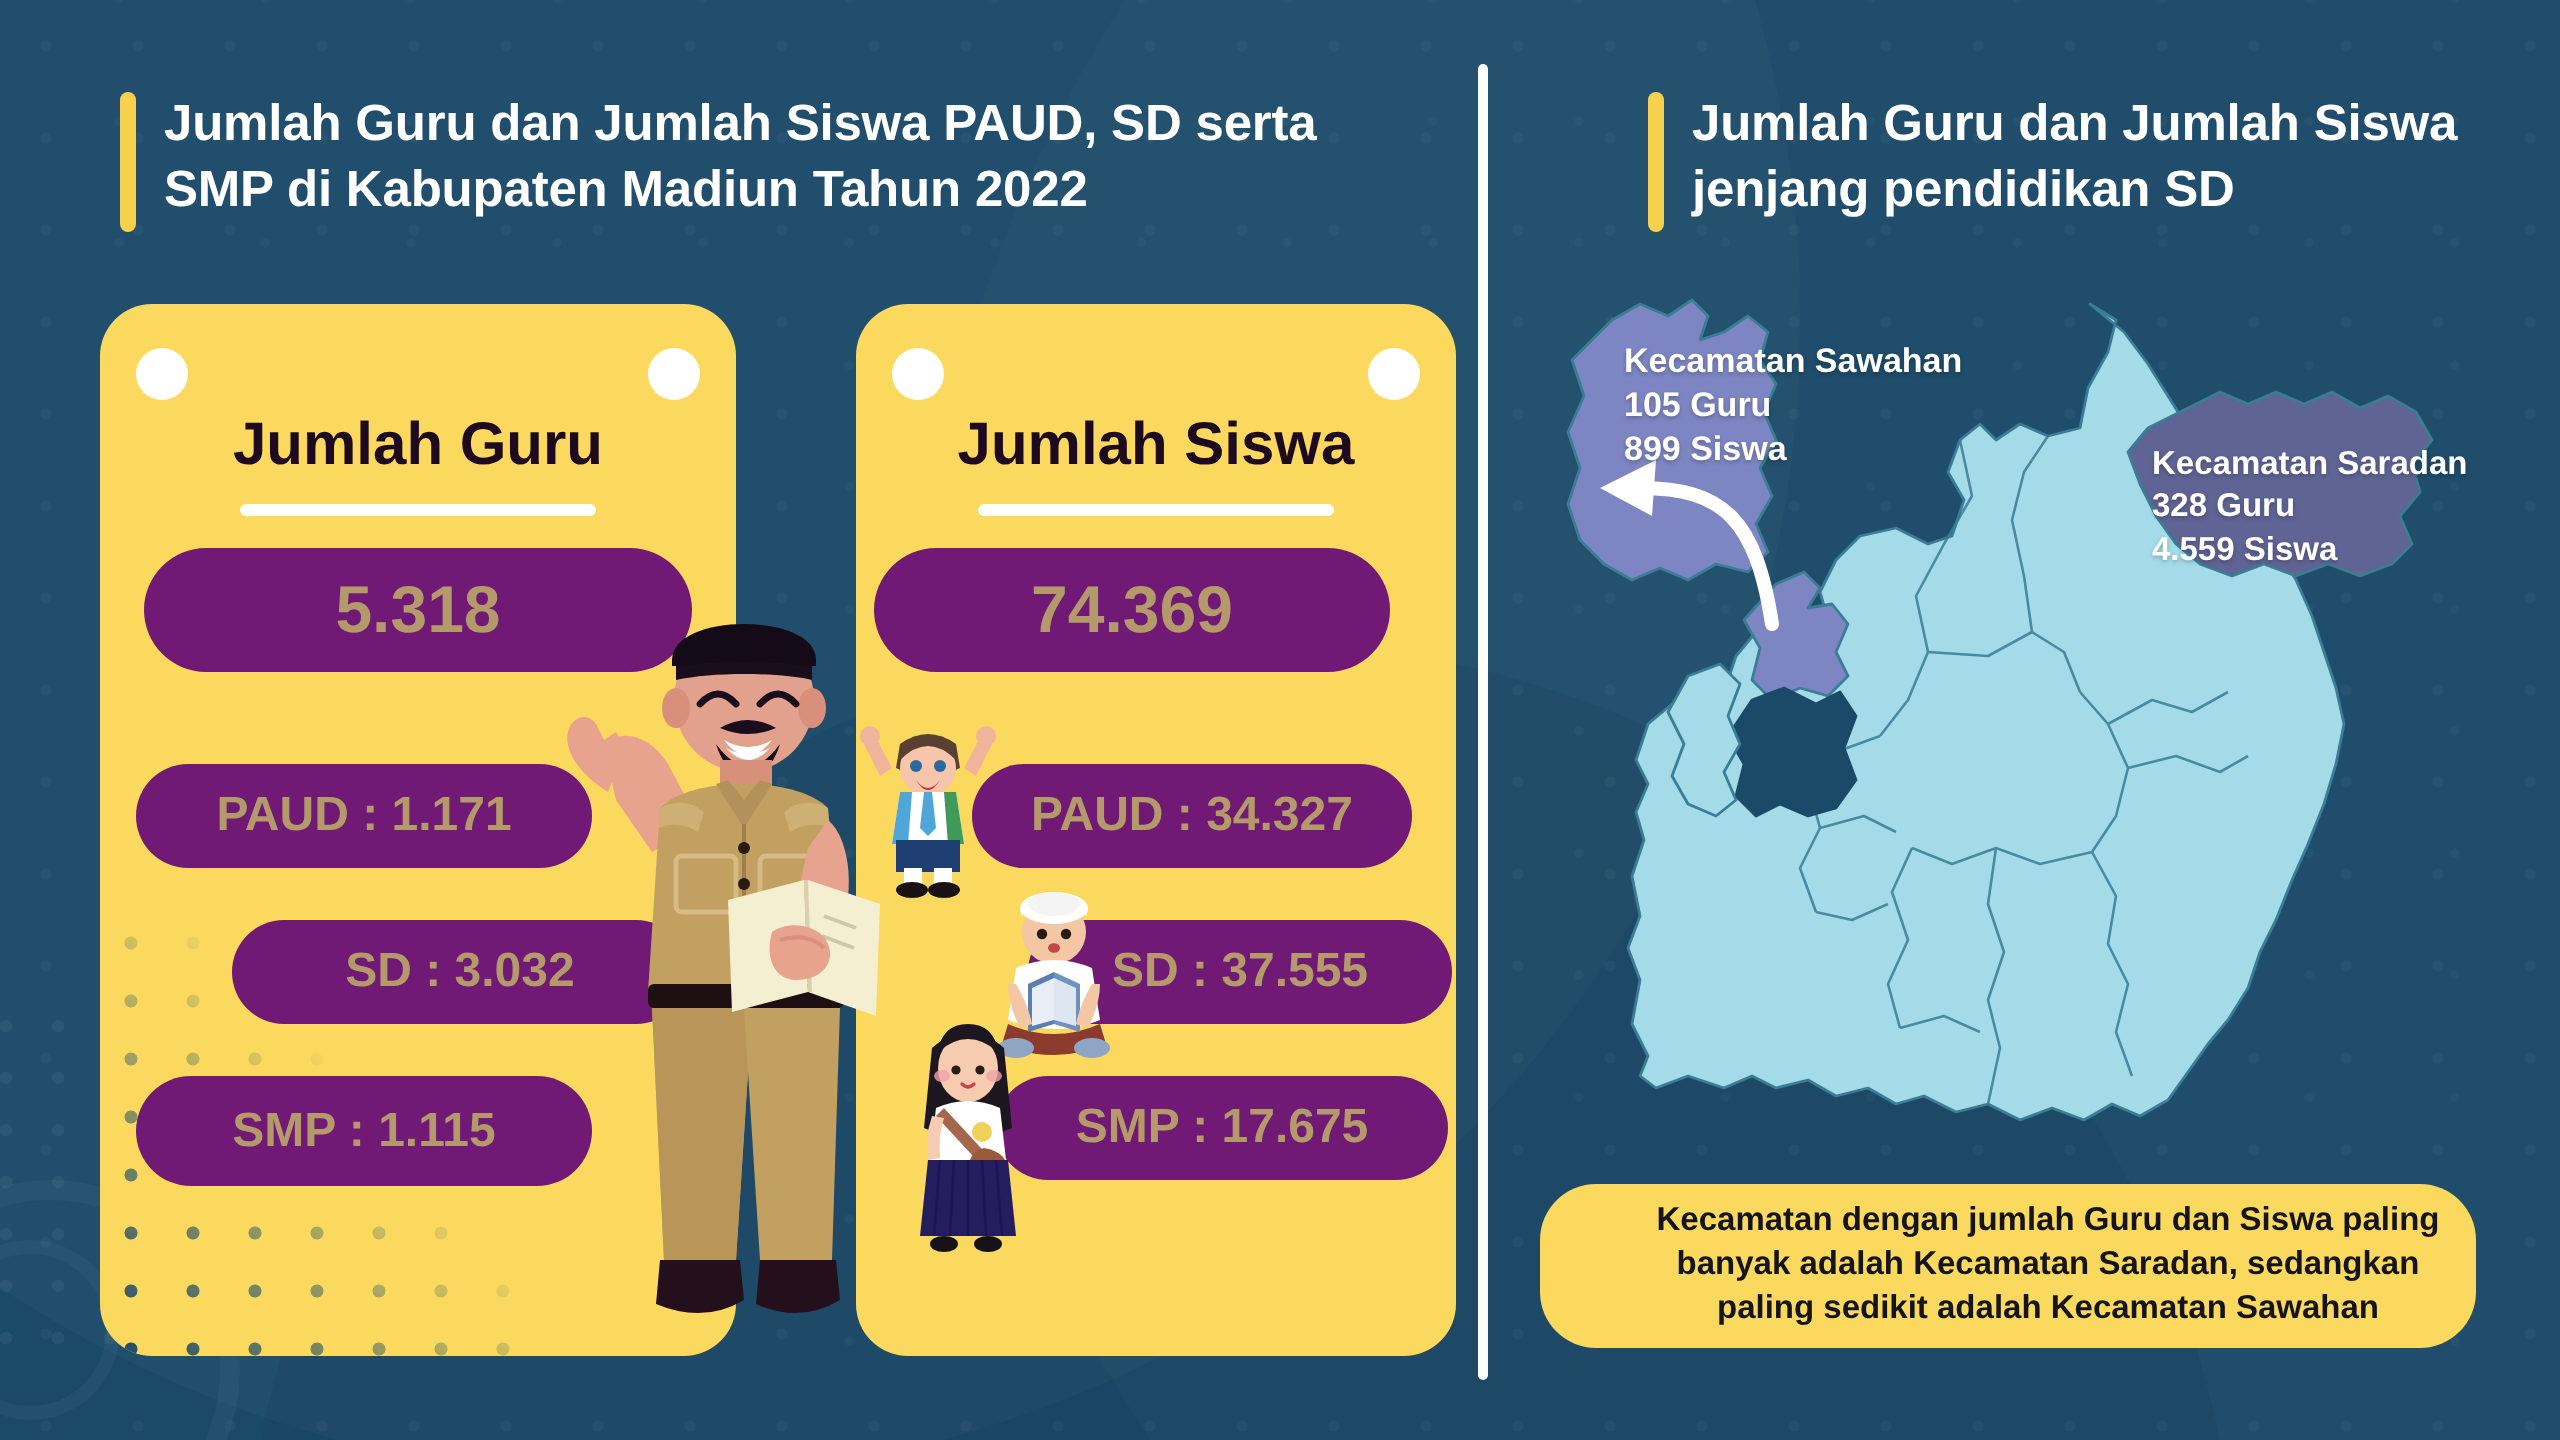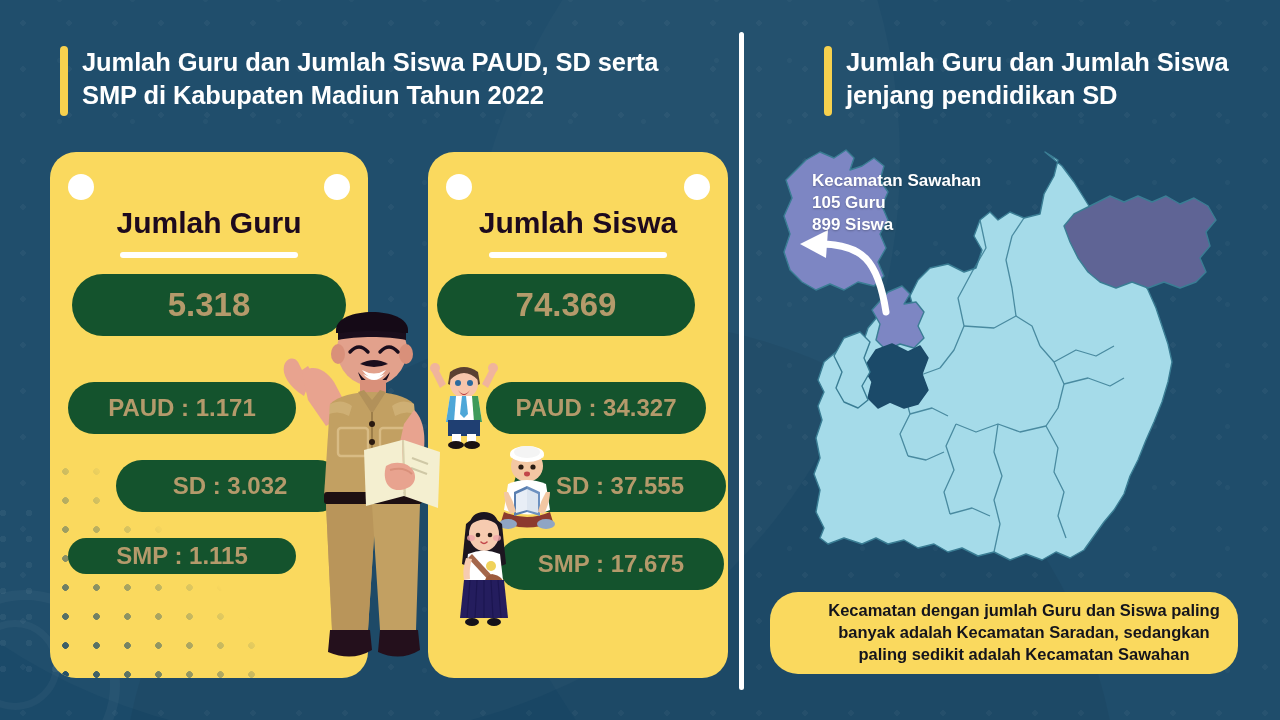--- a/index.html
+++ b/index.html
@@ -95,32 +95,32 @@
   }
   .card-head {
     position:absolute; top:54px; left:0; right:0; text-align:center;
     color:#1d0a1e; font-size:30px; font-weight:bold;
   }
   .card-rule {
     position:absolute; top:100px; left:50%; transform:translateX(-50%);
     width:178px; height:6px; background:#ffffff; border-radius:3px;
   }
   .pill {
-    position:absolute; background:#14532d; border-radius:40px;
+    position:absolute; background:#701a75; border-radius:40px;
     display:flex; align-items:center; justify-content:center;
     color:#b49a6b; font-weight:bold; white-space:nowrap;
   }
   .pill.total { font-size:33px; }
   .pill.sub   { font-size:24px; }
 
   
   #guru-total { left:22px;  top:122px; width:274px; height:62px; }
   #guru-paud  { left:18px;  top:230px; width:228px; height:52px; }
   #guru-sd    { left:66px;  top:308px; width:228px; height:52px; }
-  #guru-smp   { left:18px;  top:386px; width:228px; height:36px; }
+  #guru-smp   { left:18px;  top:386px; width:228px; height:55px; }
   
   #siswa-total { left:9px; top:122px; width:258px; height:62px; }
   #siswa-paud  { left:58px; top:230px; width:220px; height:52px; }
   #siswa-sd    { left:86px; top:308px; width:212px; height:52px; }
   #siswa-smp   { left:70px; top:386px; width:226px; height:52px; }
 
   
   .illus { position:absolute; }
   #teacher  { left:268px; top:300px; width:190px; height:410px; z-index:6; }
   #kid-paud { left:428px; top:358px; width:72px;  height:92px;  z-index:6; }
@@ -385,18 +385,23 @@
       </g>
     </svg>
   </div>
 
   <div class="map-label" id="label-sawahan">
     <span class="ln">Kecamatan Sawahan</span>
     <span class="ln">105 Guru</span>
     <span class="ln">899 Siswa</span>
   </div>
 
+  <div class="map-label" id="label-saradan">
+    <span class="ln">Kecamatan Saradan</span>
+    <span class="ln">328 Guru</span>
+    <span class="ln">4.559 Siswa</span>
+  </div>
 
   <div id="conclusion">
     <div class="txt">Kecamatan dengan jumlah Guru dan Siswa paling banyak adalah Kecamatan Saradan, sedangkan paling sedikit adalah Kecamatan Sawahan</div>
   </div>
 
 </div>
 
 </body></html>

